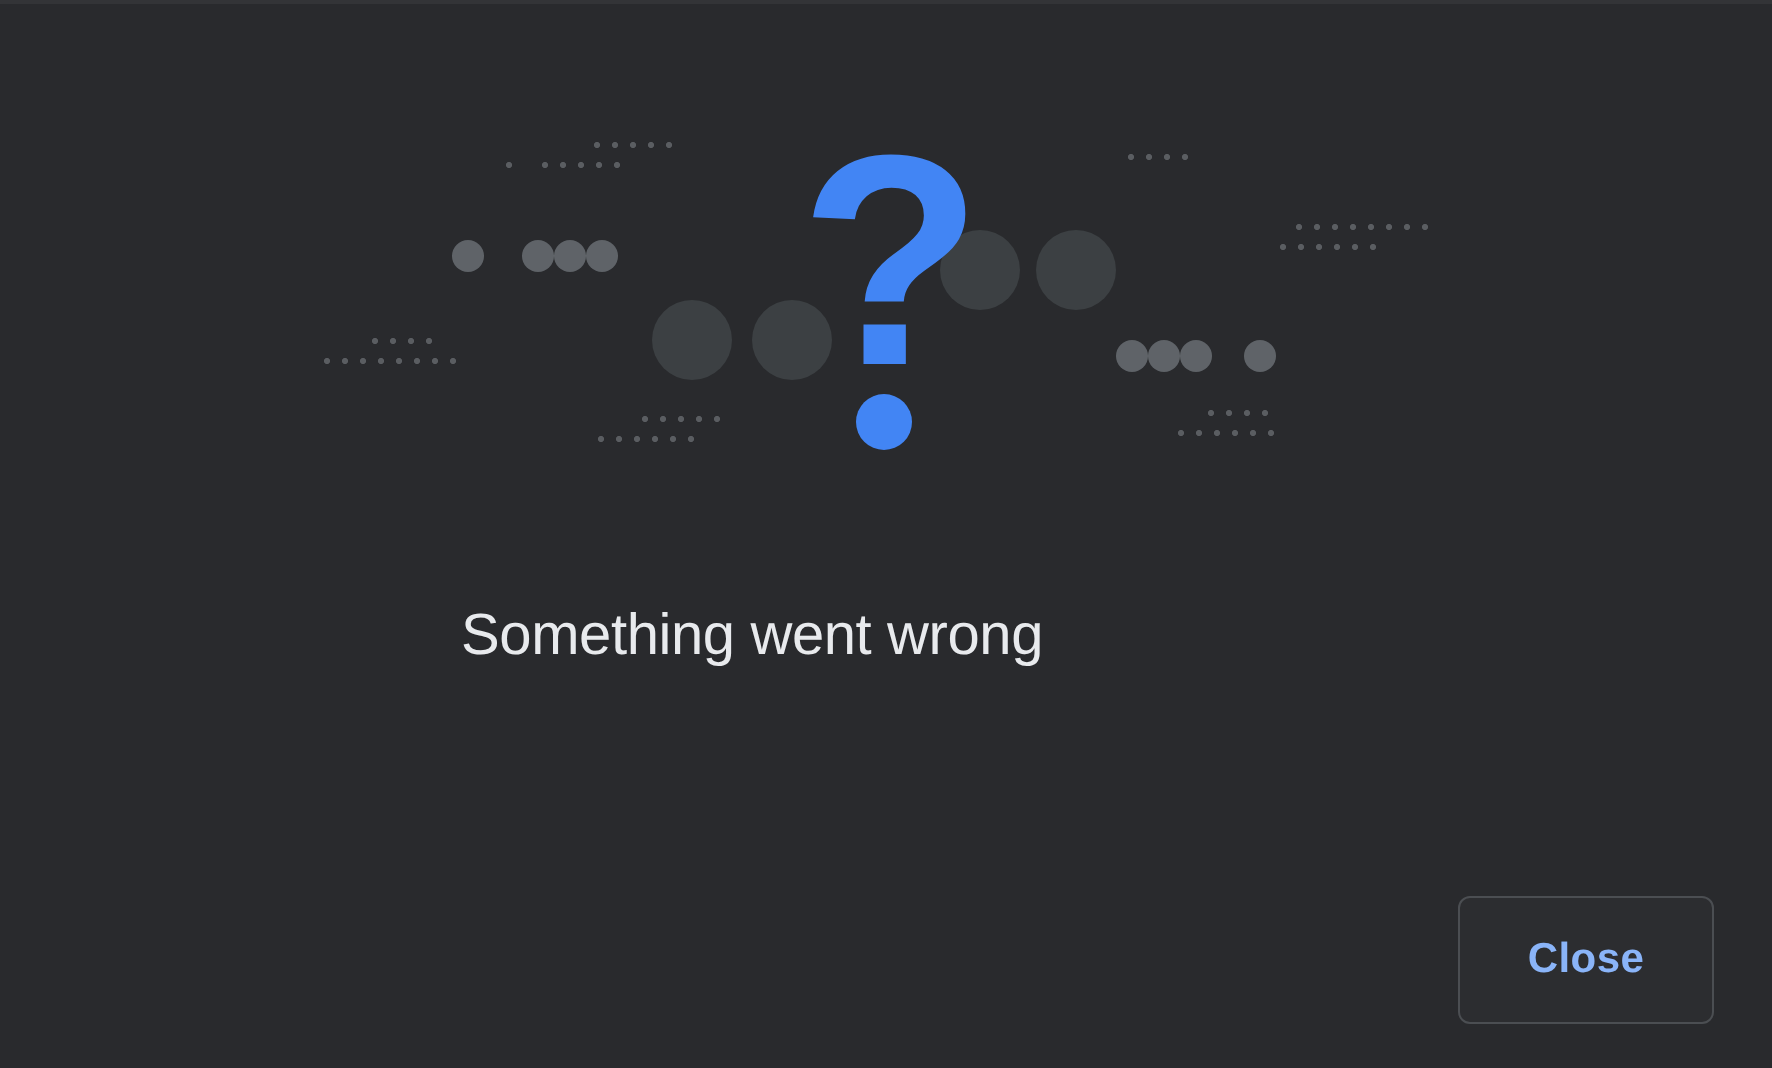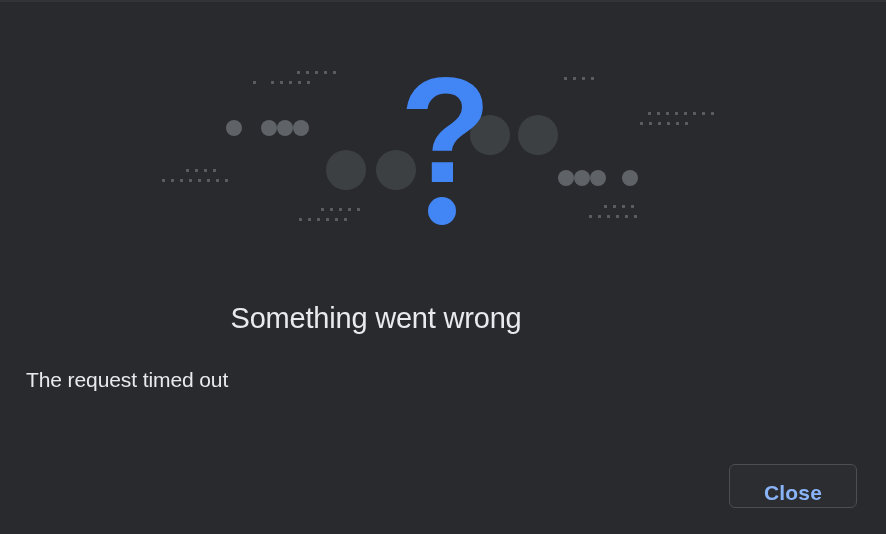--- a/index.html
+++ b/index.html
@@ -101,23 +101,23 @@
   #dialog-footer {
     position: absolute;
     left: 0;
     bottom: 26px;
     width: 886px;
     height: 60px;
   }
   #close-button {
     position: absolute;
     right: 29px;
-    top: 16px;
+    top: 0;
     width: 128px;
-    height: 44px;
+    height: 64px;
     box-sizing: border-box;
     background: #2c2d30;
     border: 1px solid #4b4e52;
     border-radius: 6px;
     color: #8ab4f8;
     font-family: "Liberation Sans", sans-serif;
     font-size: 21px;
     font-weight: bold;
     letter-spacing: 0.2px;
     cursor: pointer;
@@ -155,20 +155,19 @@
         <div class="dotrow" style="left: 321px; top: 206px; width: 45px;"></div>
         <div class="dotrow" style="left: 299px; top: 216px; width: 54px;"></div>
         <div class="dotrow" style="left: 604px; top: 203px; width: 36px;"></div>
         <div class="dotrow" style="left: 589px; top: 213px; width: 54px;"></div>
       </div>
     <div id="qmark">?</div>
   </div>
 
   <div id="message-block">
     <h1 id="error-title">Something went wrong</h1>
-    <p id="error-subtitle">The request timed out</p>
   </div>
 
   <div id="dialog-footer">
     <button id="close-button">Close</button>
   </div>
 
 </div>
 
 </body></html>

